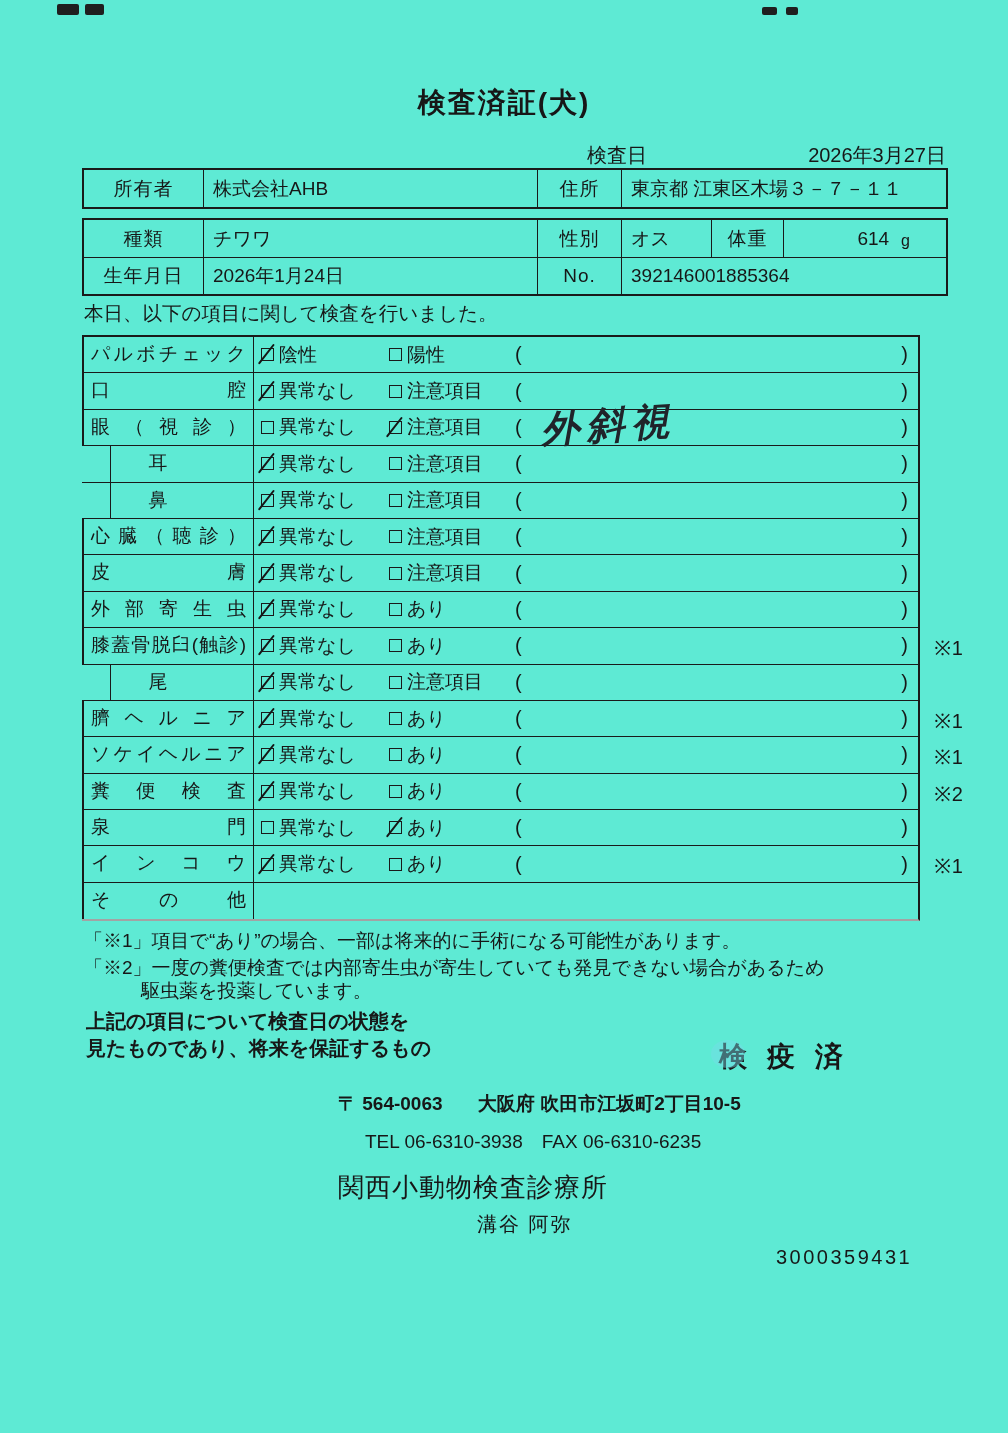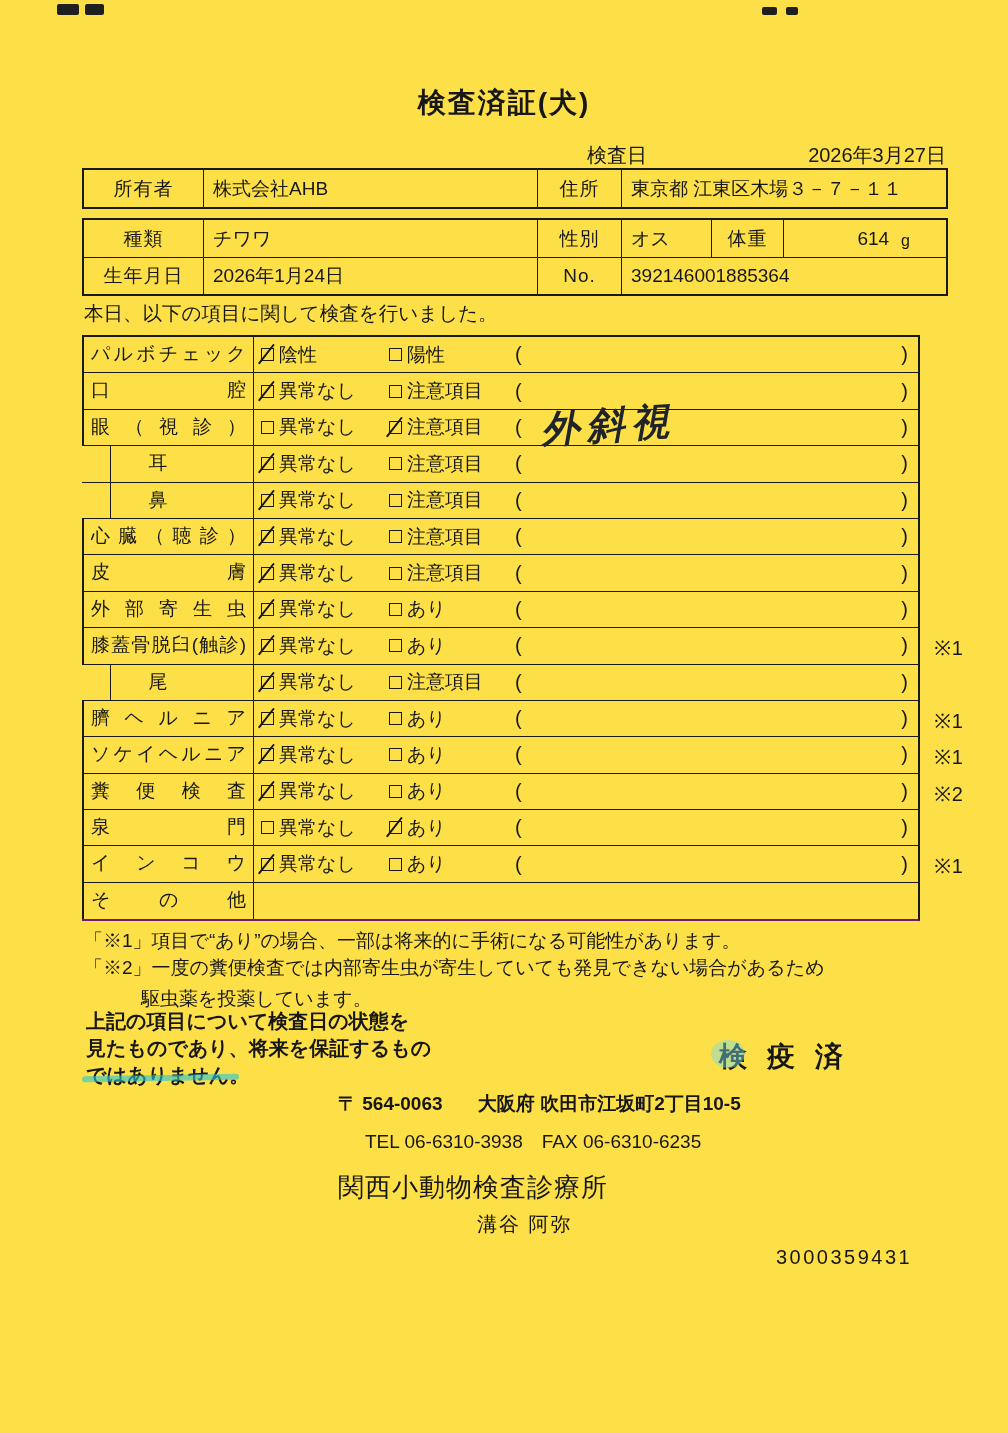--- a/index.html
+++ b/index.html
@@ -1,18 +1,18 @@
 <!DOCTYPE html>
 <html><head>
 <meta charset="utf-8">
 <style>
   * { box-sizing: border-box; }
   body { margin:0; background:#e8e8e8; font-family:"Liberation Sans", sans-serif; }
   .page {
-    position:relative; width:1008px; height:1433px; background:#fde047;
+    position:relative; width:1008px; height:1433px; background:#5eead4;
     margin:0 auto; color:#171717; overflow:hidden;
   }
   .artifact { position:absolute; background:#1f1f1f; border-radius:2px; }
 
   .doc-title { position:absolute; top:84px; left:0; width:100%; text-align:center;
     font-size:28px; font-weight:bold; letter-spacing:2px; }
 
   .exam-date-row { position:absolute; top:142px; left:0; width:100%; font-size:20px; }
   .exam-date-label { position:absolute; left:587px; top:0; }
   .exam-date-value { position:absolute; right:62px; top:0; }
@@ -31,21 +31,21 @@
   .w-label2 { width:84px; flex:none; }
   .w-sex { width:90px; flex:none; }
   .w-wlabel { width:72px; flex:none; }
   .w-rest { flex:1; }
   .weight-cell { justify-content:flex-end; padding-right:36px; gap:12px; }
   .weight-unit { font-size:16px; margin-top:4px; }
 
   .intro-line { position:absolute; left:84px; top:300px; font-size:19.5px; }
 
   .insp-table { position:absolute; left:82px; top:335px; width:838px;
-    border-top:2px solid #1a1a1a; border-right:2px solid #1a1a1a; border-bottom:2px solid #701a75; }
+    border-top:2px solid #1a1a1a; border-right:2px solid #1a1a1a; border-bottom:2px solid #a3a3a3; }
   .insp-row { display:flex; height:36.4px; border-bottom:1.6px solid #1a1a1a; position:relative; }
   .insp-row:last-child { border-bottom:none; }
   .cell-label { width:172px; flex:none; border-left:2px solid #1a1a1a; border-right:1.6px solid #1a1a1a;
     padding:0 7px; font-size:19px; line-height:34px; text-align:justify; text-align-last:justify;
     white-space:nowrap; overflow:hidden; }
   .cell-label.indent { margin-left:28px; width:144px; border-left:1.6px solid #1a1a1a;
     text-align:center; text-align-last:center; padding-right:55px; }
   .cell-content { flex:1; display:flex; align-items:center; padding-left:7px; font-size:19px; }
   .opt { display:flex; align-items:center; }
   .opt1 { width:128px; flex:none; }
@@ -55,21 +55,21 @@
     left:-8px; top:4px; transform:rotate(-52deg); border-radius:2px; }
   .paren { flex:1; display:flex; align-items:center; justify-content:space-between;
     padding-right:10px; font-size:20px; position:relative; }
   .hand { position:absolute; left:26px; top:-16px; font-size:38px; font-style:italic; font-weight:600;
     letter-spacing:7px; color:#20242a; transform:rotate(-4deg); white-space:nowrap; }
   .annot { position:absolute; right:-46px; top:6px; font-size:20px; letter-spacing:1px; }
 
   .note-line { position:absolute; font-size:19px; white-space:nowrap; }
   .note-0 { left:84px; top:928px; }
   .note-1 { left:84px; top:955px; }
-  .note-2 { left:141px; top:978px;margin-top:8px; }
+  .note-2 { left:141px; top:978px; }
 
   .disclaimer { position:absolute; left:86px; top:1008px; font-size:20px; font-weight:bold; line-height:27px; }
   .disc-line { white-space:nowrap; }
   .disc-hl { position:relative; display:inline-block; }
   .disc-hl::after { content:""; position:absolute; left:-4px; right:10px; top:13px; height:6px;
     background:rgba(35,196,216,0.6); transform:rotate(-1deg); border-radius:3px; }
 
   .stamp { position:absolute; left:719px; top:1038px; font-size:28px; font-weight:bold;
     letter-spacing:20px; white-space:nowrap; }
   .stamp::before { content:""; position:absolute; left:-8px; top:2px; width:34px; height:28px;
@@ -412,21 +412,20 @@
       </div>
     </div>
 
   <div class="note-line note-0">「※1」項目で“あり”の場合、一部は将来的に手術になる可能性があります。</div>
   <div class="note-line note-1">「※2」一度の糞便検査では内部寄生虫が寄生していても発見できない場合があるため</div>
   <div class="note-line note-2">駆虫薬を投薬しています。</div>
 
   <div class="disclaimer">
     <div class="disc-line">上記の項目について検査日の状態を</div>
     <div class="disc-line">見たものであり、将来を保証するもの</div>
-    <div class="disc-line"><span class="disc-hl">ではありません。</span></div>
   </div>
 
   <div class="stamp">検疫済</div>
 
   <div class="addr-line">
     <span class="addr-postal">〒 564-0063</span>
     <span>大阪府 吹田市江坂町2丁目10-5</span>
   </div>
   <div class="tel-line">TEL 06-6310-3938　FAX 06-6310-6235</div>
   <div class="clinic-name">関西小動物検査診療所</div>

